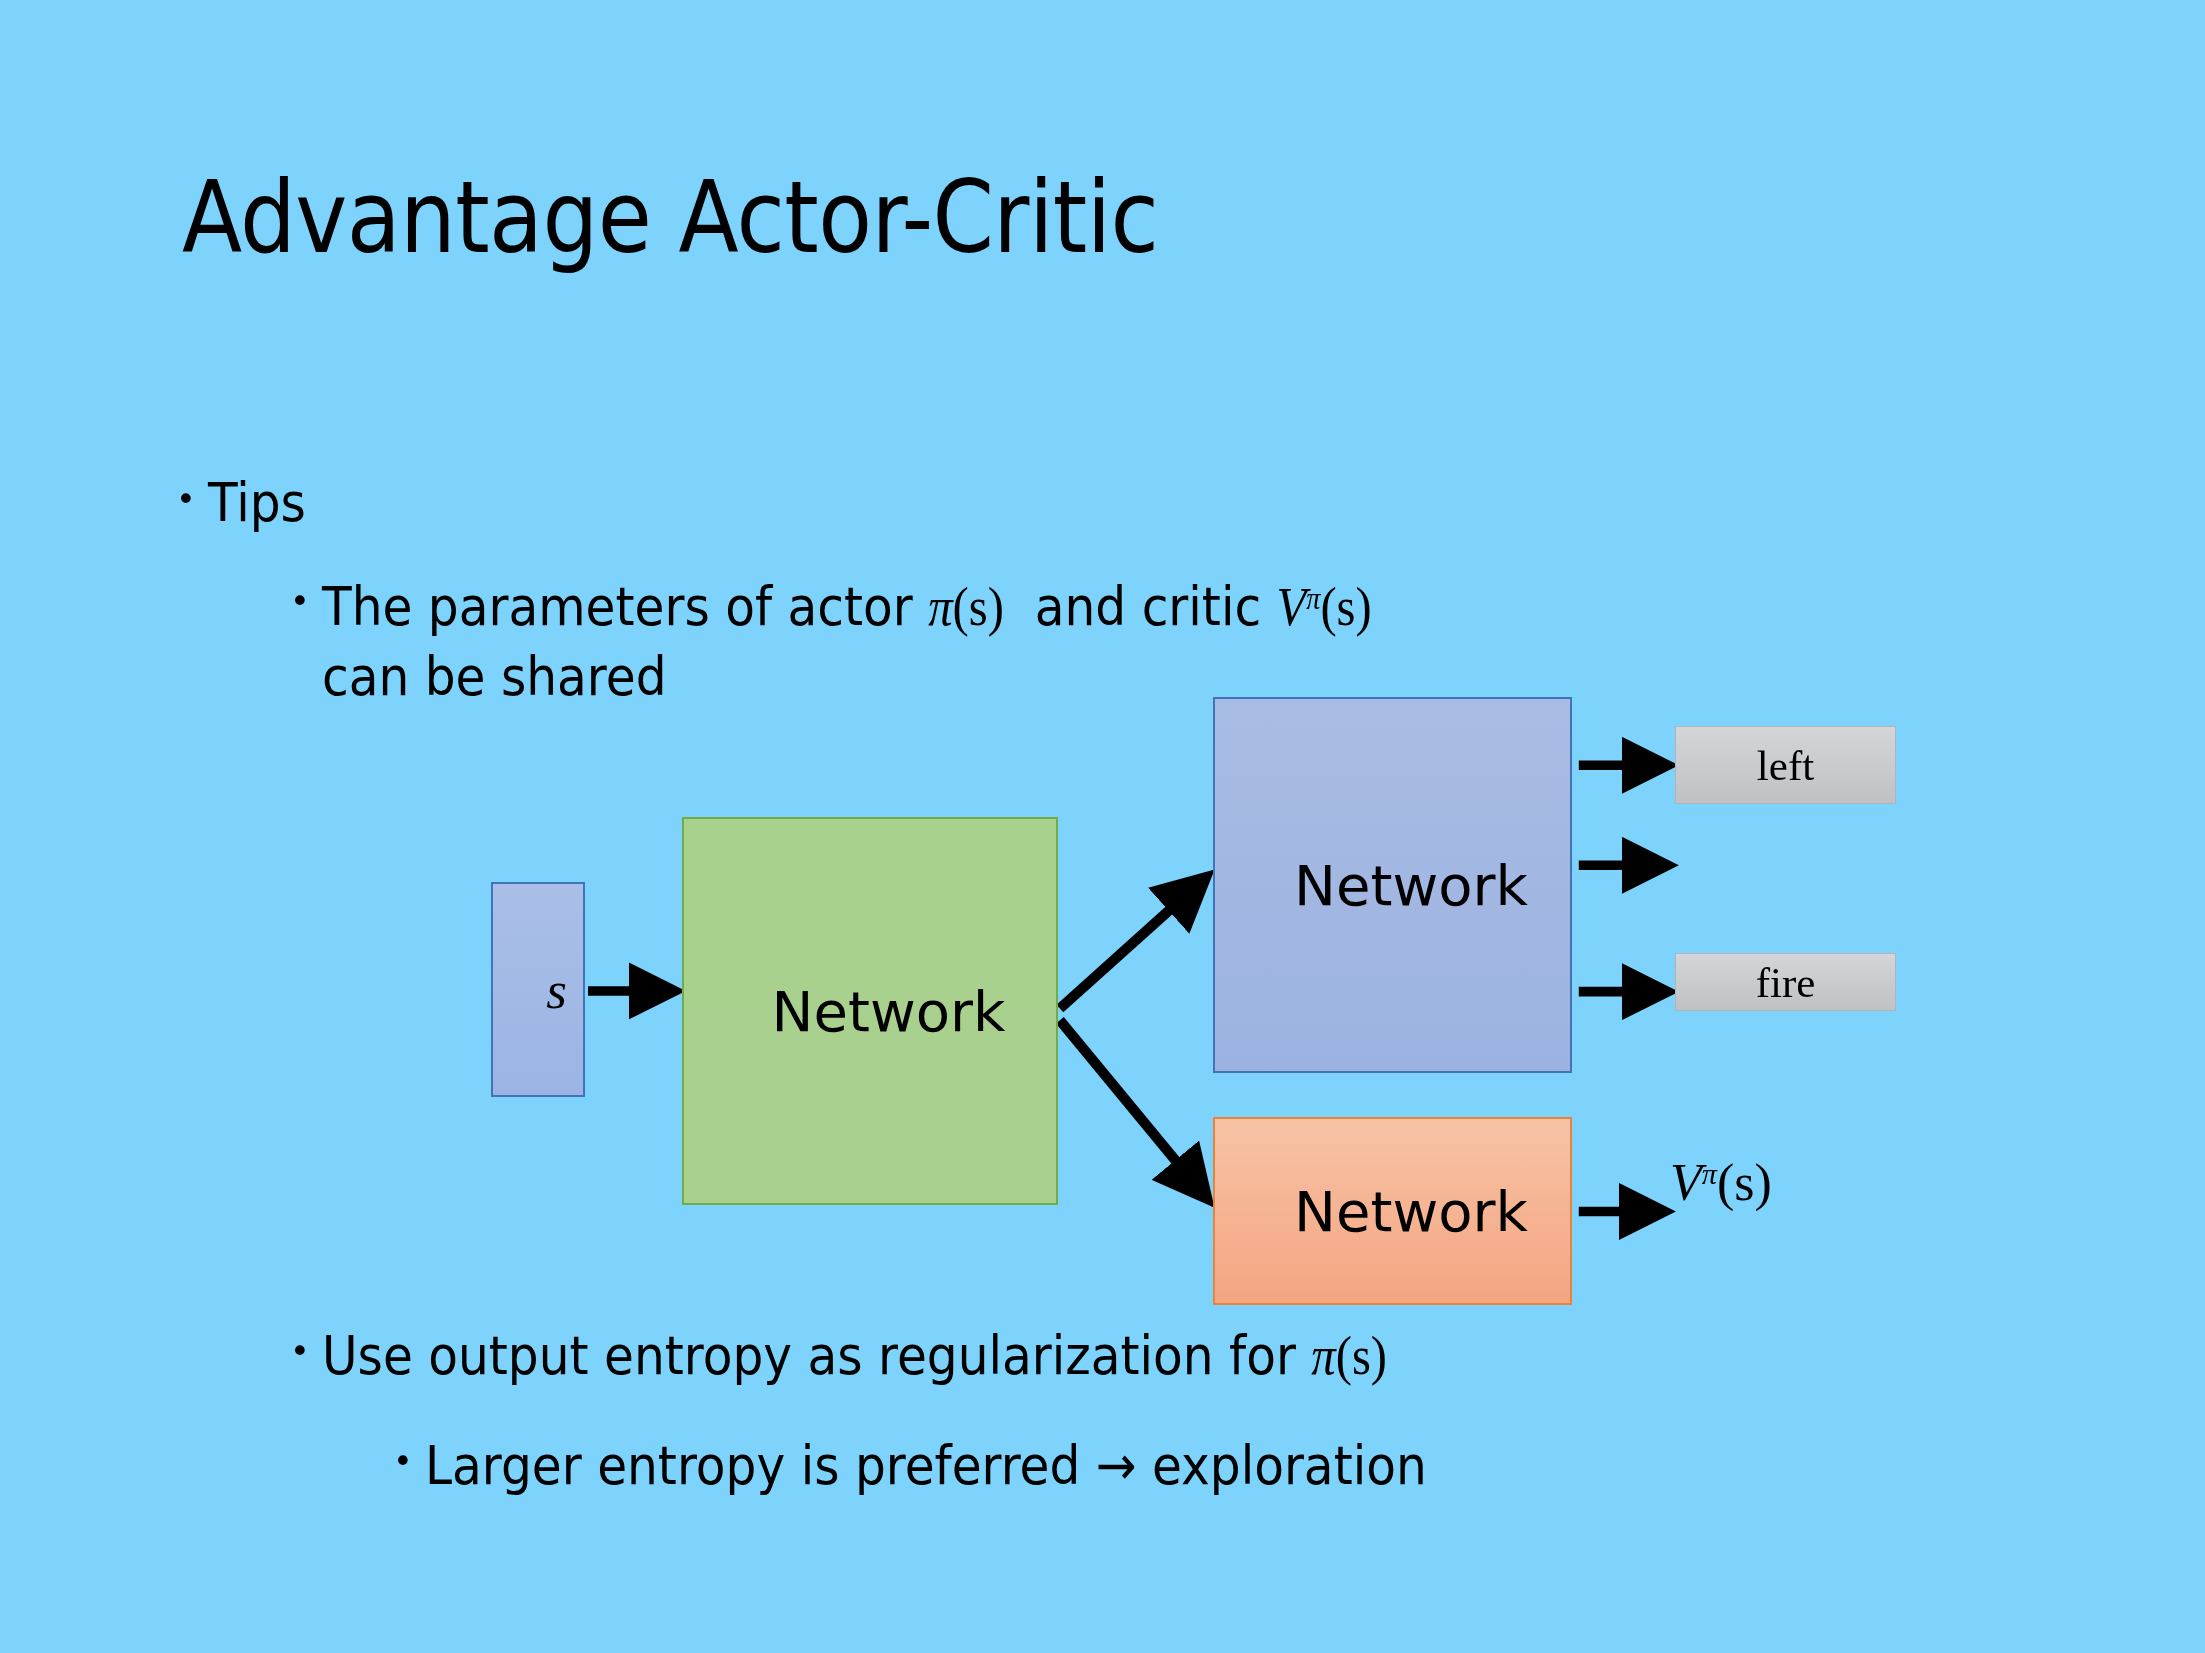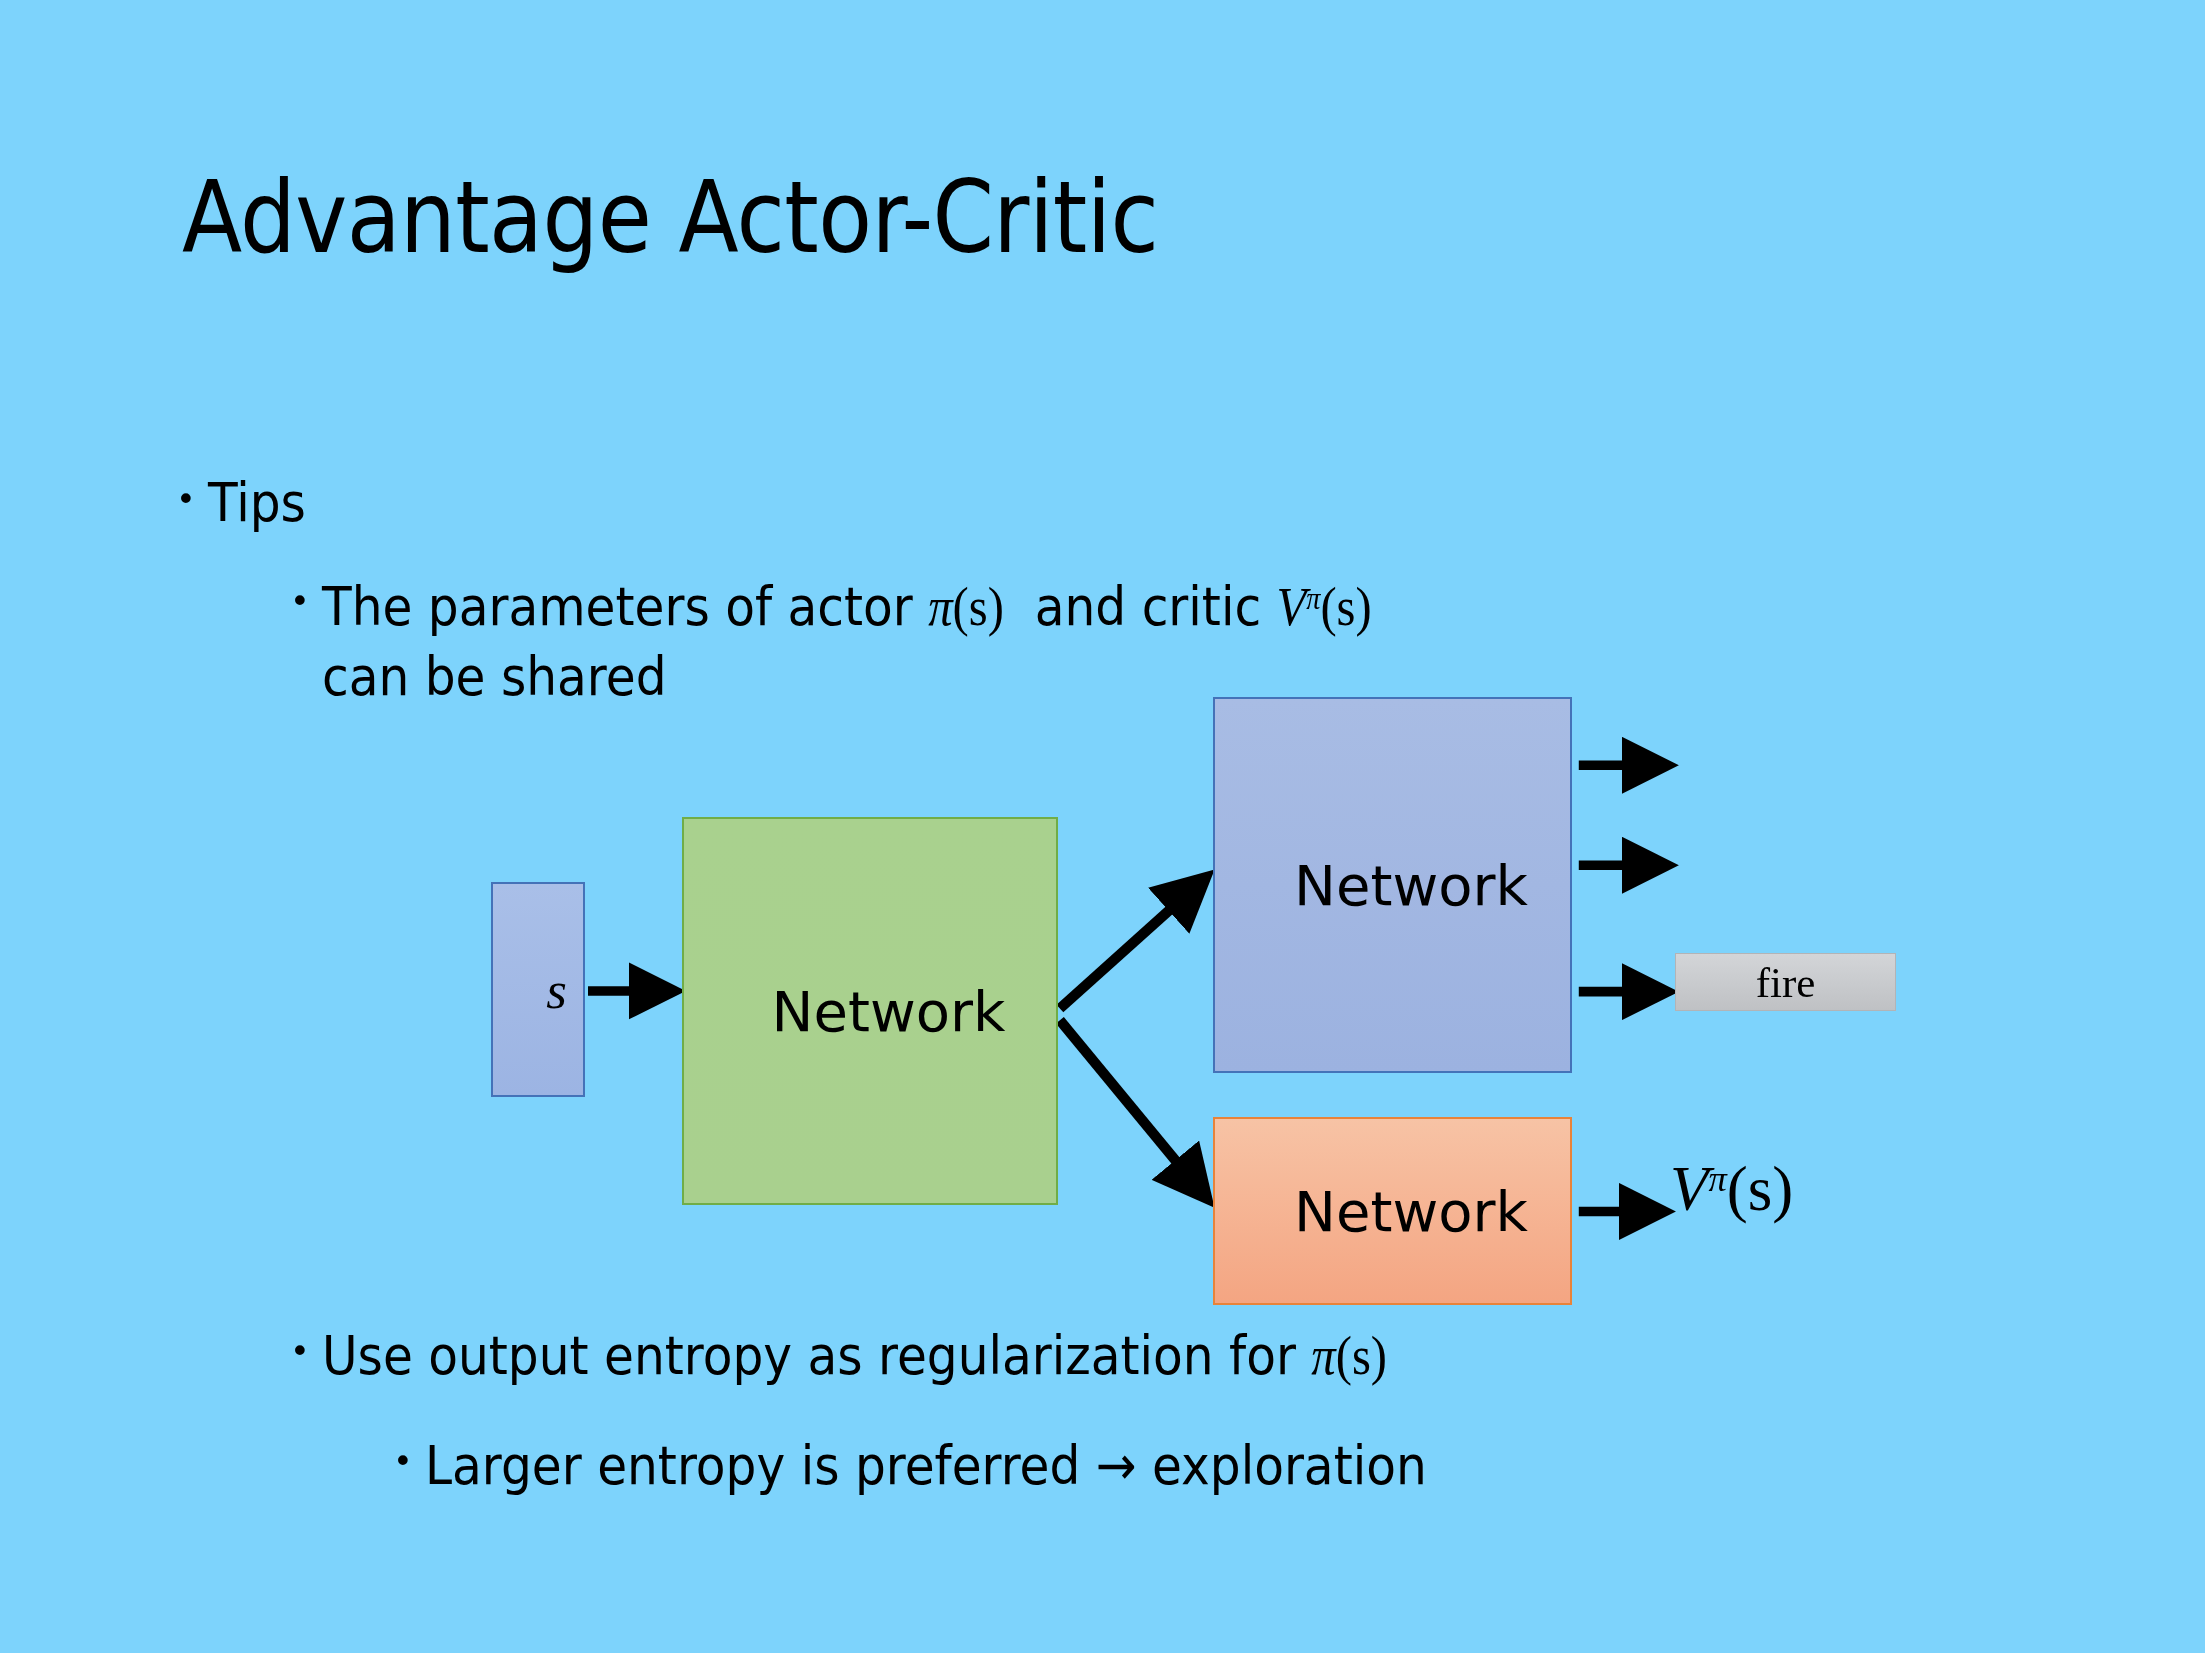--- a/index.html
+++ b/index.html
@@ -186,21 +186,21 @@
   #out-left  { left: 1675px; top: 726px;  width: 221px; height: 78px; }
   #out-right { left: 1675px; top: 826px; width: 221px; height: 78px; }
   #out-fire  { left: 1675px; top: 953px; width: 221px; height: 58px; }
 
   #vpi-label {
     position: absolute;
     left: 1670px;
     top: 1153px;
     font-family: "Liberation Serif", "DejaVu Serif", serif;
     font-style: italic;
-    font-size: 63px;
+    font-size: 52px;
     color: #000;
     white-space: nowrap;
   }
   #vpi-label sup { font-size: 0.58em; vertical-align: 0.52em; }
 </style>
 </head>
 <body>
 
 <div id="slide">
 
@@ -249,20 +249,23 @@
     </div>
 
     <div class="node" id="node-actor">
       <span>Network</span>
     </div>
 
     <div class="node" id="node-critic">
       <span>Network</span>
     </div>
 
+    <div class="outbox" id="out-left">
+      <span>left</span>
+    </div>
     <div class="outbox" id="out-fire">
       <span>fire</span>
     </div>
 
     <div id="vpi-label"><span>V</span><sup>π</sup><span style="font-style:normal">(s)</span></div>
 
   </div>
 
   <div class="bullet" id="bullet-entropy">
     <span class="dot">•</span>

